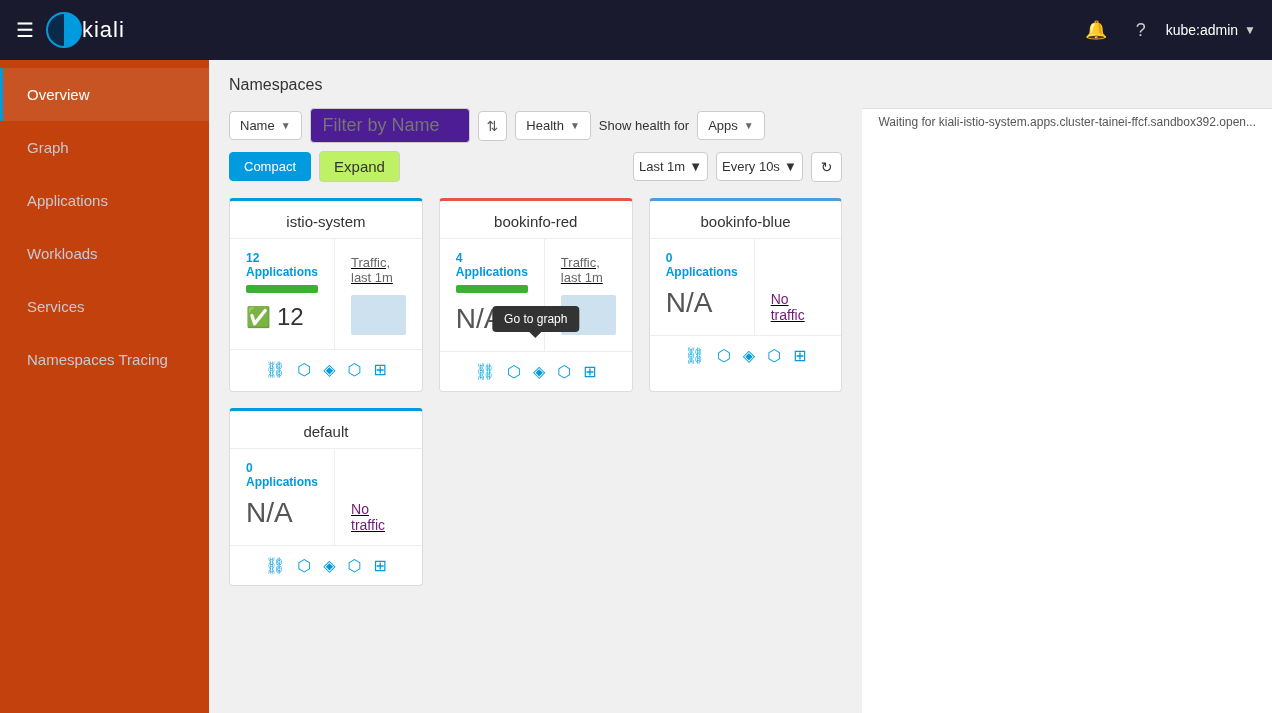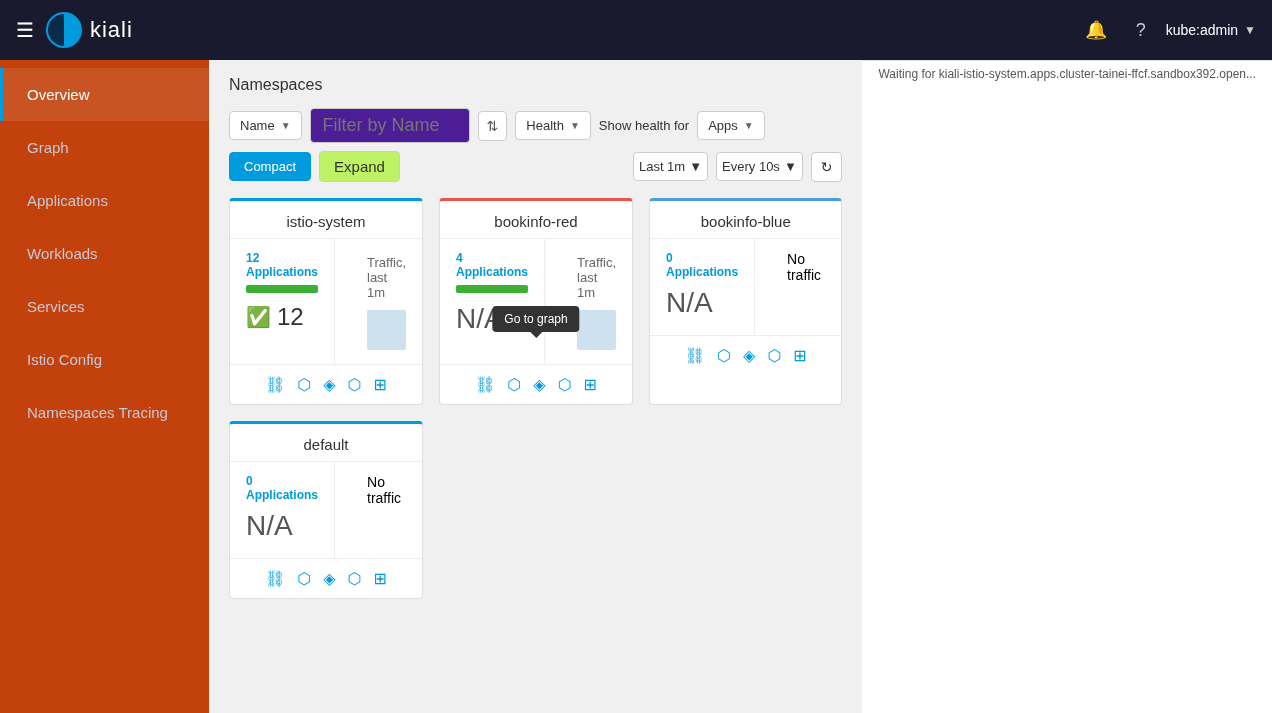--- a/index.html
+++ b/index.html
@@ -11,21 +11,21 @@
       color: #fff;
       display: flex;
       align-items: center;
       height: 60px;
       padding: 0 16px;
       gap: 12px;
       flex-shrink: 0;
       z-index: 100;
     }
     .topnav-hamburger { font-size: 20px; cursor: pointer; color: #fff; }
-    .topnav-logo { display: flex; align-items: center; gap: 8px; }
+    .topnav-logo { display: flex; align-items: center; }
     .topnav-logo-icon {
       width: 36px; height: 36px; border-radius: 50%;
       background: conic-gradient(#009bde 0deg 180deg, #0a2a4a 180deg 360deg);
       border: 2px solid #009bde;
       display: flex; align-items: center; justify-content: center;
       font-size: 10px; color: #fff; font-weight: bold;
     }
     .topnav-logo-text { font-size: 22px; font-weight: 300; color: #fff; letter-spacing: 1px; }
     .topnav-spacer { flex: 1; }
     .topnav-icon { font-size: 18px; color: #ccc; cursor: pointer; margin: 0 8px; }
@@ -180,38 +180,39 @@
     }
     .ns-card-title {
       text-align: center;
       font-size: 15px;
       color: #333;
       padding: 12px 8px 8px;
       border-bottom: 1px solid #eee;
     }
     .ns-card-body {
       display: flex;
-      gap: 16px;
+      gap: 0;
     }
     .ns-card-left {
       flex: 1;
       padding: 12px 16px;
       border-right: 1px solid #eee;
       display: flex;
       flex-direction: column;
       align-items: flex-start;
       gap: 4px;
     }
     .ns-card-right {
       flex: 1;
       padding: 12px 16px;
       display: flex;
       flex-direction: column;
       align-items: flex-start;
       gap: 4px;
+      text-decoration: underline;
     }
     .ns-card-section-label {
       font-size: 12px;
       color: #009bde;
       font-weight: 600;
       cursor: pointer;
     }
     .ns-card-section-label.zero { color: #009bde; }
     .progress-bar-container {
       width: 100%;
@@ -238,21 +239,21 @@
       align-items: center;
       gap: 6px;
       font-size: 24px;
       font-weight: 400;
       color: #333;
       margin: 4px 0;
     }
     .ns-stat-icon { color: #3cb034; font-size: 20px; }
     .ns-stat-na { font-size: 28px; color: #555; }
     .traffic-label { font-size: 13px; color: #666; margin: 4px 0; }
-    .no-traffic { font-size: 14px; color: #000000; }
+    .no-traffic { font-size: 14px; color: #701a75; margin-top: 40px; }
 
     
     .ns-card-footer {
       display: flex;
       justify-content: center;
       gap: 12px;
       padding: 10px 16px;
       border-top: 1px solid #eee;
     }
     .ns-footer-icon {
@@ -289,20 +290,21 @@
     }
 
     
     .status-bar {
       background: #fff;
       border-top: 1px solid #ddd;
       padding: 6px 16px;
       font-size: 12px;
       color: #555;
       flex-shrink: 0;
+      margin-top: 48px;
     }
   </style>
 </head>
 <body>
 
 <nav class="topnav">
   <span class="topnav-hamburger">☰</span>
   <div class="topnav-logo">
     <div class="topnav-logo-icon"></div>
     <span class="topnav-logo-text">kiali</span>
@@ -317,21 +319,20 @@
 </nav>
 
 <div class="layout">
 
   <aside class="sidebar">
     <div class="sidebar-item active">Overview</div>
     <div class="sidebar-item">Graph</div>
     <div class="sidebar-item">Applications</div>
     <div class="sidebar-item">Workloads</div>
     <div class="sidebar-item">Services</div>
-    <div class="sidebar-item">Istio Config</div>
     <div class="sidebar-item">Namespaces Tracing</div>
   </aside>
 
   <main class="main">
     <div class="content">
 
       <div class="page-title">Namespaces</div>
 
       <div class="toolbar">
         <div class="toolbar-select">

